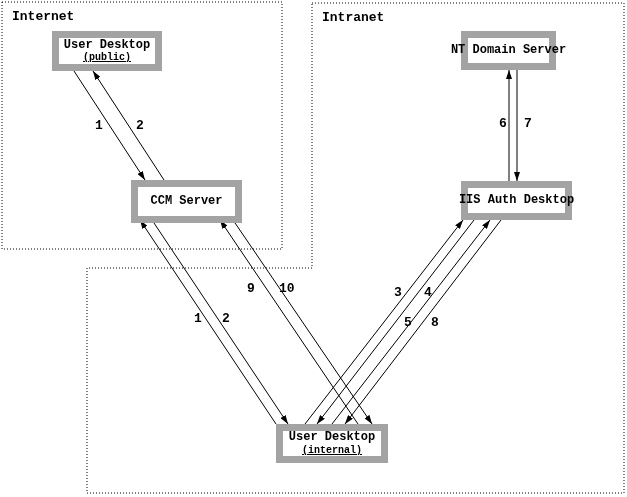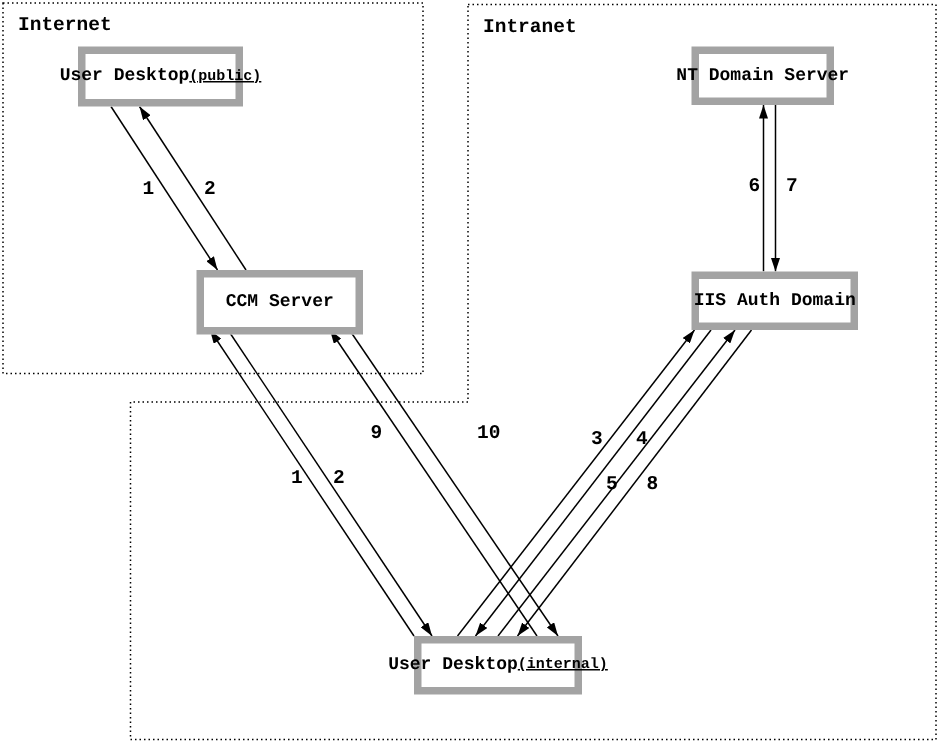--- a/index.html
+++ b/index.html
@@ -4,22 +4,22 @@
 <style>
   html,body{margin:0;padding:0;background:#ffffff;}
   .stage{
     position:relative;width:627px;height:497px;background:#ffffff;
     font-family:"Liberation Mono","DejaVu Sans Mono",monospace;color:#000;
     overflow:hidden;
     padding-left:46px;
   }
   .stage svg{position:absolute;left:0;top:0;width:627px;height:497px;}
   .node{
-    position:absolute;box-sizing:border-box;background:#ffffff;border:5px solid #a3a3a3;
-    display:flex;flex-direction:row;align-items:center;justify-content:center;
+    position:absolute;box-sizing:border-box;background:#ffffff;border:7px solid #a3a3a3;
+    display:flex;flex-direction:column;align-items:center;justify-content:center;
     text-align:center;line-height:1.1;
   }
   .node .title{font-size:12px;font-weight:bold;white-space:nowrap;}
   .node .subtitle{font-size:10px;font-weight:bold;white-space:nowrap;text-decoration:underline;}
   .region-label{position:absolute;font-size:13px;font-weight:bold;white-space:nowrap;}
   .edge-label{position:absolute;font-size:13px;font-weight:bold;white-space:nowrap;}
 </style>
 </head>
 <body>
 
@@ -52,38 +52,38 @@
   <div id="label-layer">
       <div class="region-label" style="left: 12px; top: 9px;">Internet</div>
       <div class="region-label" style="left: 322px; top: 10px;">Intranet</div>
       <div class="edge-label" style="left: 95px; top: 118px;">1</div>
       <div class="edge-label" style="left: 136px; top: 118px;">2</div>
       <div class="edge-label" style="left: 499px; top: 116px;">6</div>
       <div class="edge-label" style="left: 524px; top: 116px;">7</div>
       <div class="edge-label" style="left: 194px; top: 311px;">1</div>
       <div class="edge-label" style="left: 222px; top: 311px;">2</div>
       <div class="edge-label" style="left: 247px; top: 281px;">9</div>
-      <div class="edge-label" style="left: 279px; top: 281px; margin-left: 39px;">10</div>
+      <div class="edge-label" style="left: 279px; top: 281px;">10</div>
       <div class="edge-label" style="left: 394px; top: 285px;">3</div>
       <div class="edge-label" style="left: 424px; top: 285px;">4</div>
       <div class="edge-label" style="left: 404px; top: 315px;">5</div>
       <div class="edge-label" style="left: 431px; top: 315px;">8</div>
     </div>
   <div id="node-layer">
       <div class="node" style="left: 52px; top: 31px; width: 110px; height: 40px;">
         <span class="title">User Desktop</span>
         <span class="subtitle">(public)</span>
       </div>
       <div class="node" style="left: 131px; top: 180px; width: 111px; height: 43px;">
         <span class="title">CCM Server</span>
       </div>
       <div class="node" style="left: 461px; top: 31px; width: 95px; height: 39px;">
         <span class="title">NT Domain Server</span>
       </div>
       <div class="node" style="left: 461px; top: 181px; width: 111px; height: 39px;">
-        <span class="title">IIS Auth Domain</span>
+        <span class="title">IIS Auth Desktop</span>
       </div>
       <div class="node" style="left: 276px; top: 424px; width: 112px; height: 39px;">
         <span class="title">User Desktop</span>
         <span class="subtitle">(internal)</span>
       </div>
     </div>
 </div>
 
 </body></html>

